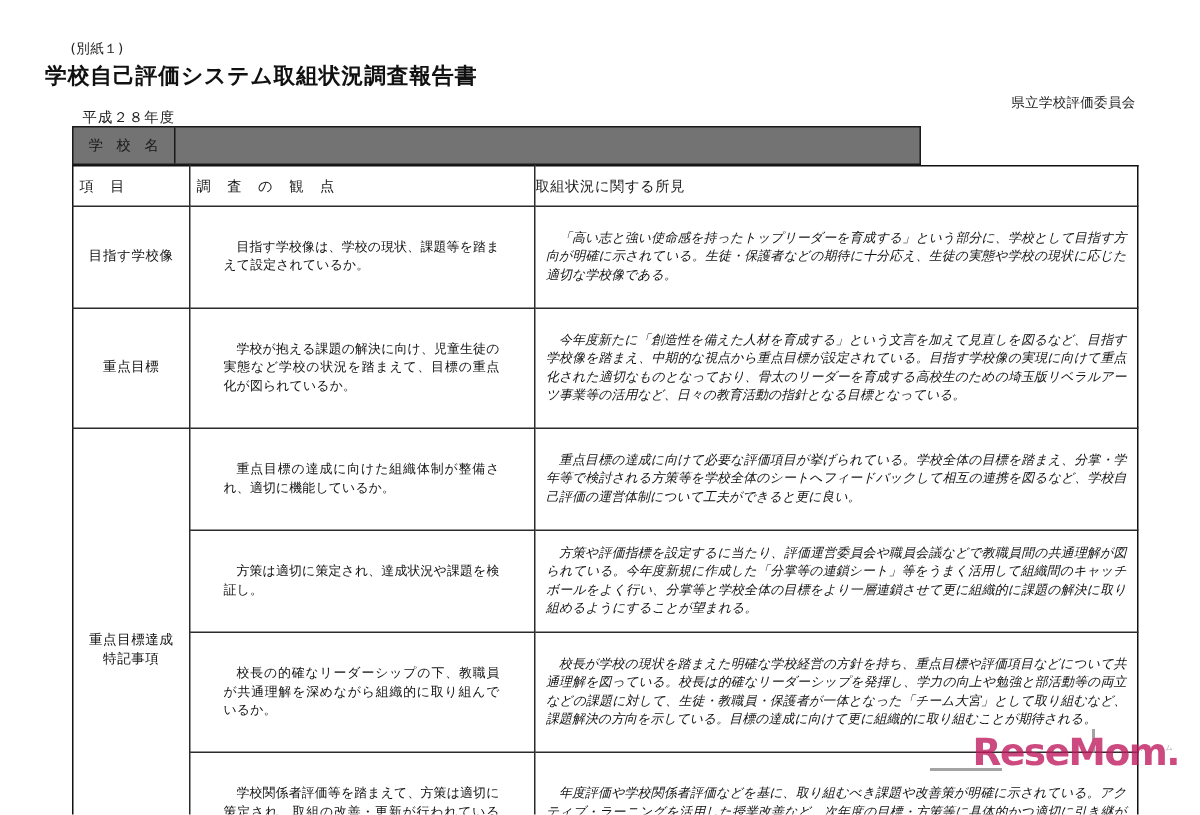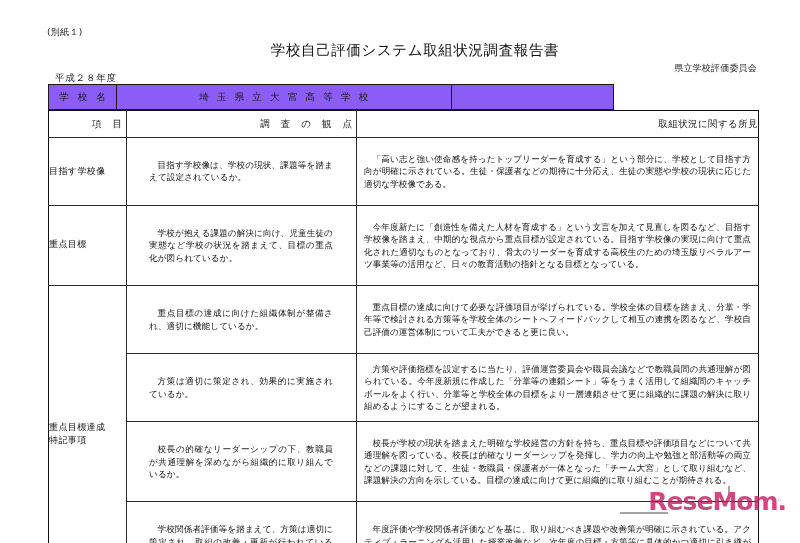--- a/index.html
+++ b/index.html
@@ -33,23 +33,23 @@
     letter-spacing: 0.3px;
     color: #222;
     white-space: nowrap;
   }
 
   .doc-title {
     position: absolute;
     left: 0;
     right: 0;
     top: 41px;
-    text-align: center;
+    text-align: left;
     font-size: 14.5px;
-    font-weight: normal;
+    font-weight: bold;
     letter-spacing: 0.6px;
     color: #111;
     white-space: nowrap;
   }
   .doc-title-inner { padding-left: 30px; }
 
   .fiscal-year {
     position: absolute;
     left: 55px;
     top: 72px;
@@ -72,21 +72,21 @@
   
   .school-strip {
     position: absolute;
     left: 48px;
     top: 84px;
     width: 566px;
     height: 26px;
     display: flex;
     box-sizing: border-box;
     border: 1.4px solid #1a1a1a;
-    background: #8b5cf6;
+    background: #737373;
   }
   .school-strip .cell {
     display: flex;
     align-items: center;
     justify-content: center;
     font-size: 9.5px;
     box-sizing: border-box;
     white-space: nowrap;
   }
   .school-strip .c-label {
@@ -117,34 +117,34 @@
     background: #fff;
   }
   .main-table td, .main-table th {
     border: 1px solid #2b2b2b;
     box-sizing: border-box;
     vertical-align: middle;
     padding: 0;
   }
   .main-table .thead td {
     height: 27px;
-    text-align: right;
+    text-align: left;
     font-size: 9.5px;
     font-weight: normal;
   }
   .th-item  { letter-spacing: 4px; padding-left: 4px !important; }
   .th-view  { letter-spacing: 4px; padding-left: 4px !important; }
   .th-obs   { letter-spacing: 0.4px; }
 
   .col-item { width: 78px; }
   .col-view { width: 230px; }
   .col-obs  { width: 402px; }
 
   .cat-cell {
-    text-align: left;
+    text-align: center;
     font-size: 9px;
     line-height: 1.45;
     letter-spacing: 0.4px;
     color: #111;
   }
 
   .view-cell {
     font-size: 8.6px;
     line-height: 1.45;
     letter-spacing: 0.1px;
@@ -158,21 +158,21 @@
   .obs-cell {
     font-size: 8.6px;
     line-height: 1.45;
     letter-spacing: 0.05px;
     padding: 5px 7px 5px 7px !important;
     vertical-align: top;
     text-align: justify;
     text-justify: inter-ideograph;
     color: #111;
   }
-  .obs-cell p { margin: 0; text-indent: 1em; }
+  .obs-cell p { margin: 0; text-indent: 1em; font-style: italic; }
 
   .row-strong td { border-top: 1.7px solid #111; }
   .thick-left { border-left: 1.6px solid #111 !important; }
   .thick-right { border-right: 1.6px solid #111 !important; }
 
   .special-row td { height: 62px; vertical-align: middle; }
   .special-row .cat-cell { vertical-align: middle; }
 
   .table-top-border td { border-top: 1.6px solid #111; }
 
@@ -233,21 +233,20 @@
   <div class="doc-title">
     <span class="doc-title-inner">学校自己評価システム取組状況調査報告書</span>
   </div>
 
   <div class="fiscal-year">平成２８年度</div>
 
   <div class="committee">県立学校評価委員会</div>
 
   <div class="school-strip">
     <div class="cell c-label">学 校 名</div>
-    <div class="cell c-name">埼 玉 県 立 大 宮 高 等 学 校</div>
   </div>
 
   <table class="main-table">
     <colgroup>
       <col class="col-item">
       <col class="col-view">
       <col class="col-obs">
     </colgroup>
     <tbody>
       <tr class="thead table-top-border">
@@ -284,21 +283,21 @@
         <td class="view-cell" style="height:55px;">
           <p>重点目標の達成に向けた組織体制が整備され、適切に機能しているか。</p>
         </td>
         <td class="obs-cell thick-right">
           <p>重点目標の達成に向けて必要な評価項目が挙げられている。学校全体の目標を踏まえ、分掌・学年等で検討される方策等を学校全体のシートへフィードバックして相互の連携を図るなど、学校自己評価の運営体制について工夫ができると更に良い。</p>
         </td>
       </tr>
 
       <tr>
         <td class="view-cell" style="height:56px;">
-          <p>方策は適切に策定され、効果的に実施されているか。</p>
+          <p>方策は適切に策定され、達成状況や課題を検証し。</p>
         </td>
         <td class="obs-cell thick-right">
           <p>方策や評価指標を設定するに当たり、評価運営委員会や職員会議などで教職員間の共通理解が図られている。今年度新規に作成した「分掌等の連鎖シート」等をうまく活用して組織間のキャッチボールをよく行い、分掌等と学校全体の目標をより一層連鎖させて更に組織的に課題の解決に取り組めるようにすることが望まれる。</p>
         </td>
       </tr>
 
       <tr>
         <td class="view-cell" style="height:64px;">
           <p>校長の的確なリーダーシップの下、教職員が共通理解を深めながら組織的に取り組んでいるか。</p>
         </td>

